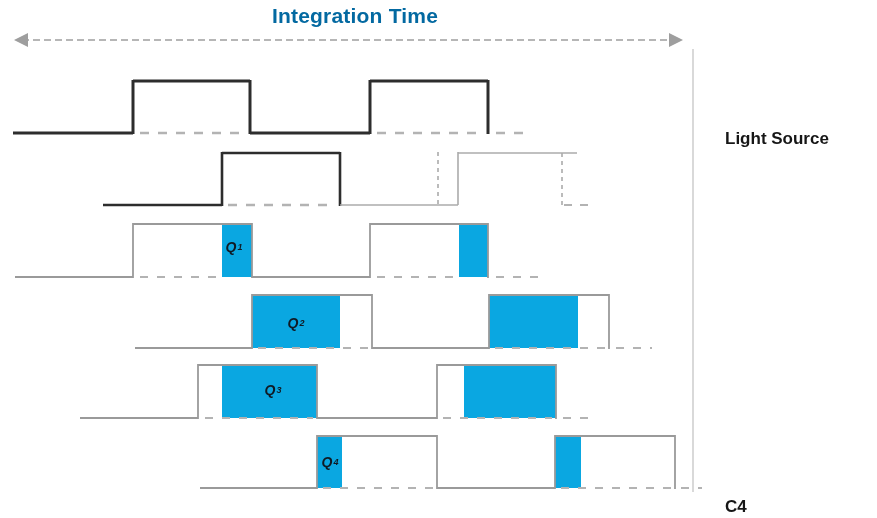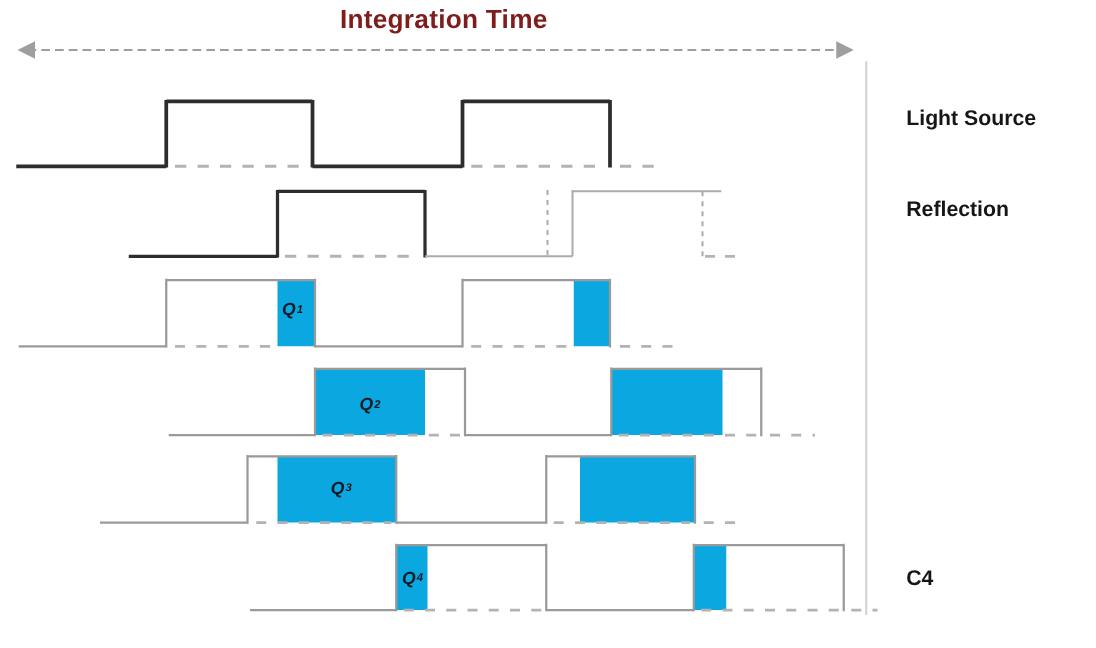--- a/index.html
+++ b/index.html
@@ -3,25 +3,25 @@
 <meta charset="utf-8">
 <style>
   html,body{margin:0;padding:0;background:#ffffff;}
   #stage{
     position:relative;width:877px;height:518px;background:#ffffff;overflow:hidden;
     font-family:"Liberation Sans",sans-serif;
   }
   #wave-svg{position:absolute;left:0;top:0;width:877px;height:518px;}
   .title{
     position:absolute;left:200px;top:4px;width:310px;text-align:center;
-    font-size:21px;font-weight:bold;color:#7f1d1d;letter-spacing:0.2px;
+    font-size:21px;font-weight:bold;color:#0369a1;letter-spacing:0.2px;
   }
   .sig-label{
     position:absolute;left:725px;width:150px;height:22px;line-height:22px;
-    font-size:17px;font-weight:bold;color:#161616;
+    font-size:17px;font-weight:bold;color:#161616;margin-top:44px;
   }
   .lbl-ls{top:84px;}
   .lbl-refl{top:157px;}
   .lbl-c1{top:233px;}
   .lbl-c2{top:300px;}
   .lbl-c3{top:377px;}
   .lbl-c4{top:452px;}
   .q-label{
     position:absolute;width:44px;height:22px;display:flex;align-items:center;justify-content:center;
     font-size:14px;font-weight:bold;font-style:italic;color:#101a24;
@@ -114,21 +114,20 @@
       <line x1="555" y1="436" x2="675" y2="436" stroke="#9a9a9a" stroke-width="1.8"></line>
       <line x1="675" y1="435" x2="675" y2="489" stroke="#9a9a9a" stroke-width="1.8"></line>
       <line x1="323" y1="488" x2="433" y2="488" stroke="#b3b3b3" stroke-width="2.2" stroke-dasharray="8 9"></line>
       <line x1="561" y1="488" x2="671" y2="488" stroke="#b3b3b3" stroke-width="2.2" stroke-dasharray="8 9"></line>
       <line x1="681" y1="488" x2="702" y2="488" stroke="#b3b3b3" stroke-width="2.2" stroke-dasharray="8 9"></line>
     </svg>
 
   <div class="title">Integration Time</div>
 
   <div class="sig-label lbl-ls">Light Source</div>
-  <div class="sig-label lbl-refl">Reflection</div>
   <div class="sig-label lbl-c4">C4</div>
 
   <div class="q-label q1">
       <span>Q</span>
       <sub>1</sub>
     </div>
   <div class="q-label q2">
       <span>Q</span>
       <sub>2</sub>
     </div>

